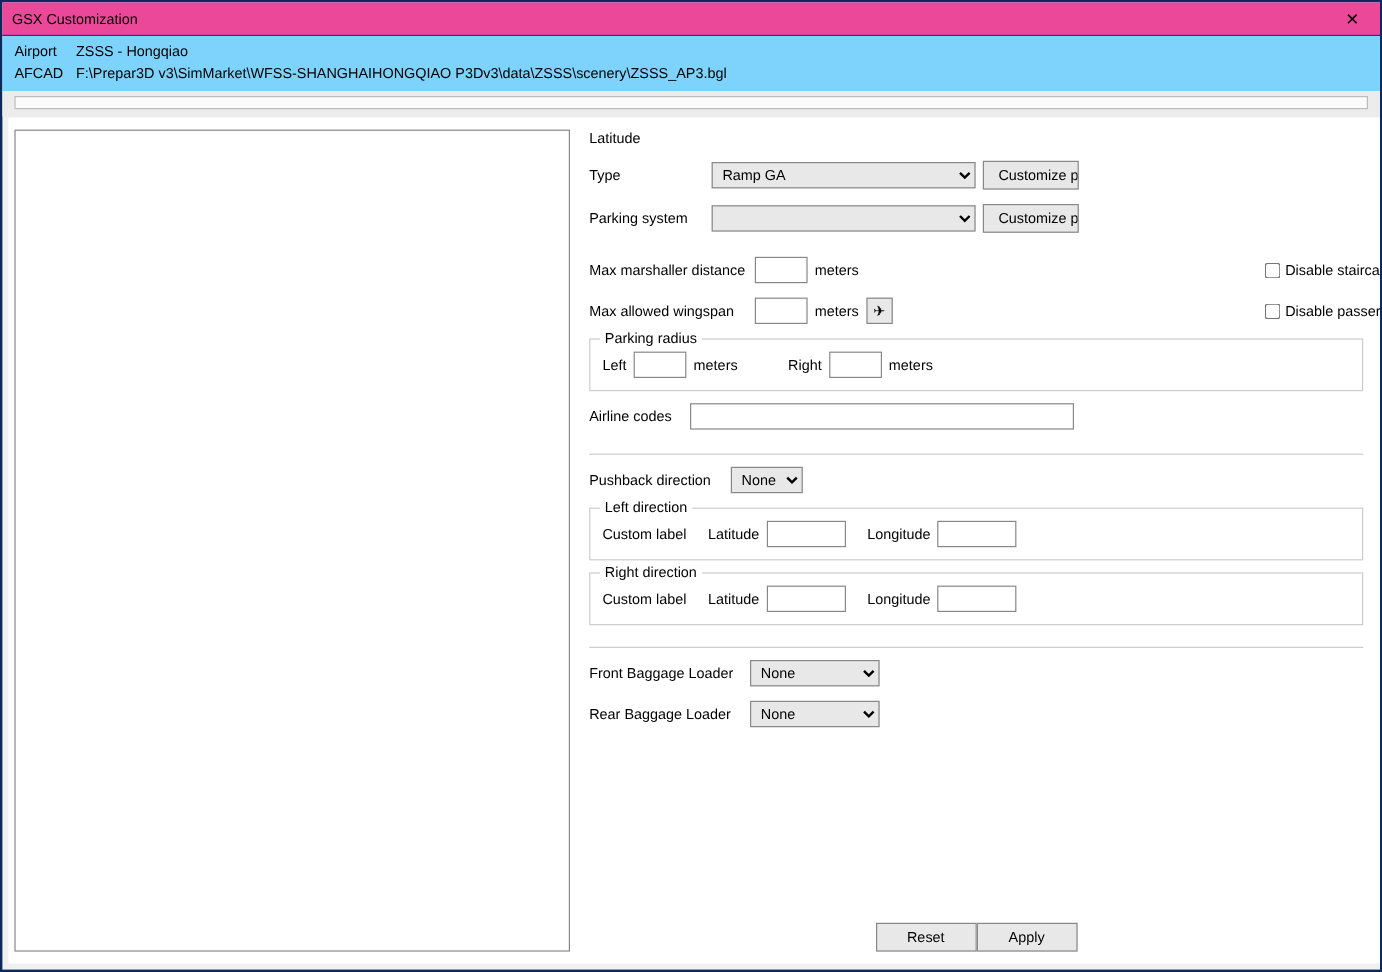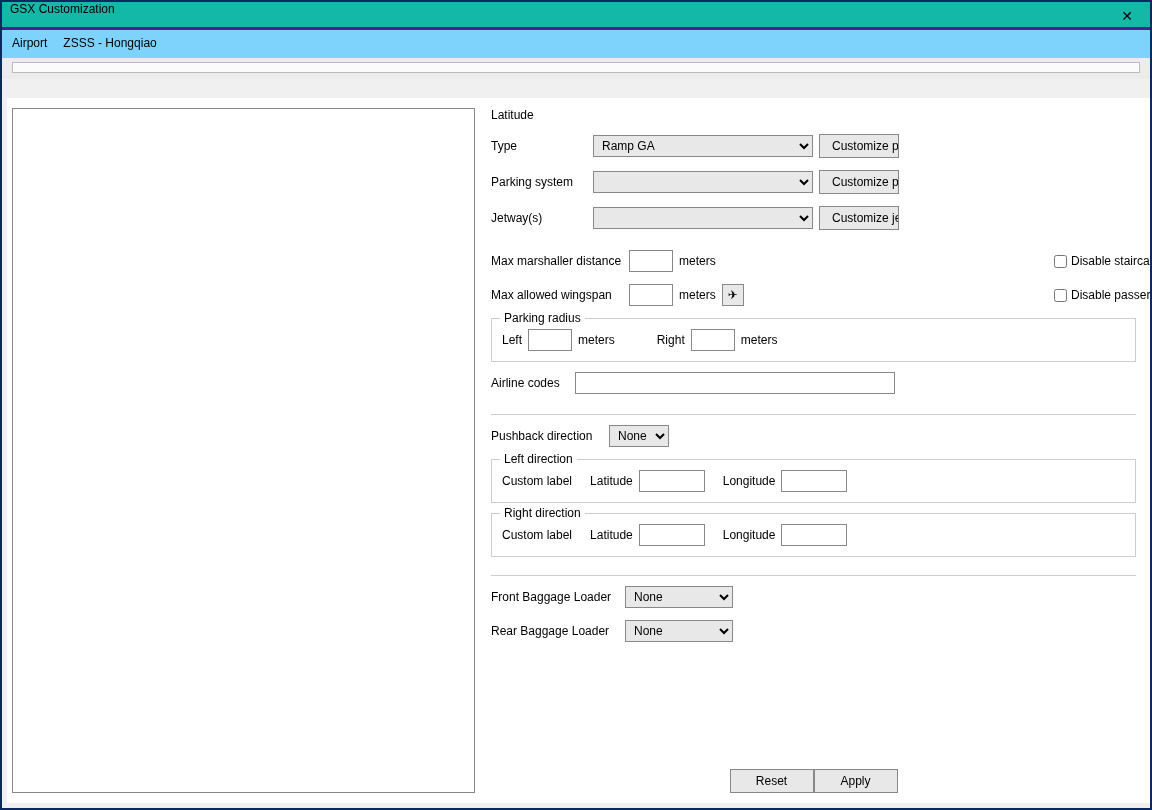--- a/index.html
+++ b/index.html
@@ -12,24 +12,25 @@
 .window {
   width: 1152px;
   height: 810px;
   border: 2px solid #0a2a5e;
   background: #f0f0f0;
   position: relative;
 }
 .titlebar {
   display: flex;
   justify-content: space-between;
-  background: #14b8a6;
+  align-items: center;
+  background: #ec4899;
   height: 28px;
   padding: 0 0 0 8px;
-  border-bottom: 3px solid #4c1d95;
+  border-bottom: 1px solid #4c1d95;
 }
 .titlebar .title { font-size: 12px; }
 .titlebar .close {
   width: 46px;
   height: 28px;
   display: flex;
   align-items: center;
   justify-content: center;
   font-size: 14px;
   cursor: pointer;
@@ -201,20 +202,24 @@
     <div class="close">
       <span>✕</span>
     </div>
   </div>
 
   <div class="info-area">
     <div class="info-row">
       <span class="label">Airport</span>
       <span>ZSSS - Hongqiao</span>
     </div>
+    <div class="info-row">
+      <span class="label">AFCAD</span>
+      <span>F:\Prepar3D v3\SimMarket\WFSS-SHANGHAIHONGQIAO P3Dv3\data\ZSSS\scenery\ZSSS_AP3.bgl</span>
+    </div>
   </div>
 
   <div class="progress-area">
     <div class="progress-bar"></div>
   </div>
 
   <div class="content-area">
     <div class="left-panel"></div>
 
     <div class="right-panel">
@@ -229,27 +234,20 @@
       </div>
 
       <div class="form-row">
         <span class="form-label">Parking system</span>
         <select class="dd">
           <option></option>
         </select>
         <button class="btn btn-cut">Customize p</button>
       </div>
 
-      <div class="form-row">
-        <span class="form-label">Jetway(s)</span>
-        <select class="dd">
-          <option></option>
-        </select>
-        <button class="btn btn-cut">Customize je</button>
-      </div>
 
       <div style="height:8px"></div>
 
       <div class="form-row" style="position:relative">
         <span class="form-label-wide">Max marshaller distance</span>
         <input class="txt txt-sm" style="">
         <span>meters</span>
         <div class="rside-extra">
           <div class="checkbox-wrap">
             <input type="checkbox" style="">

